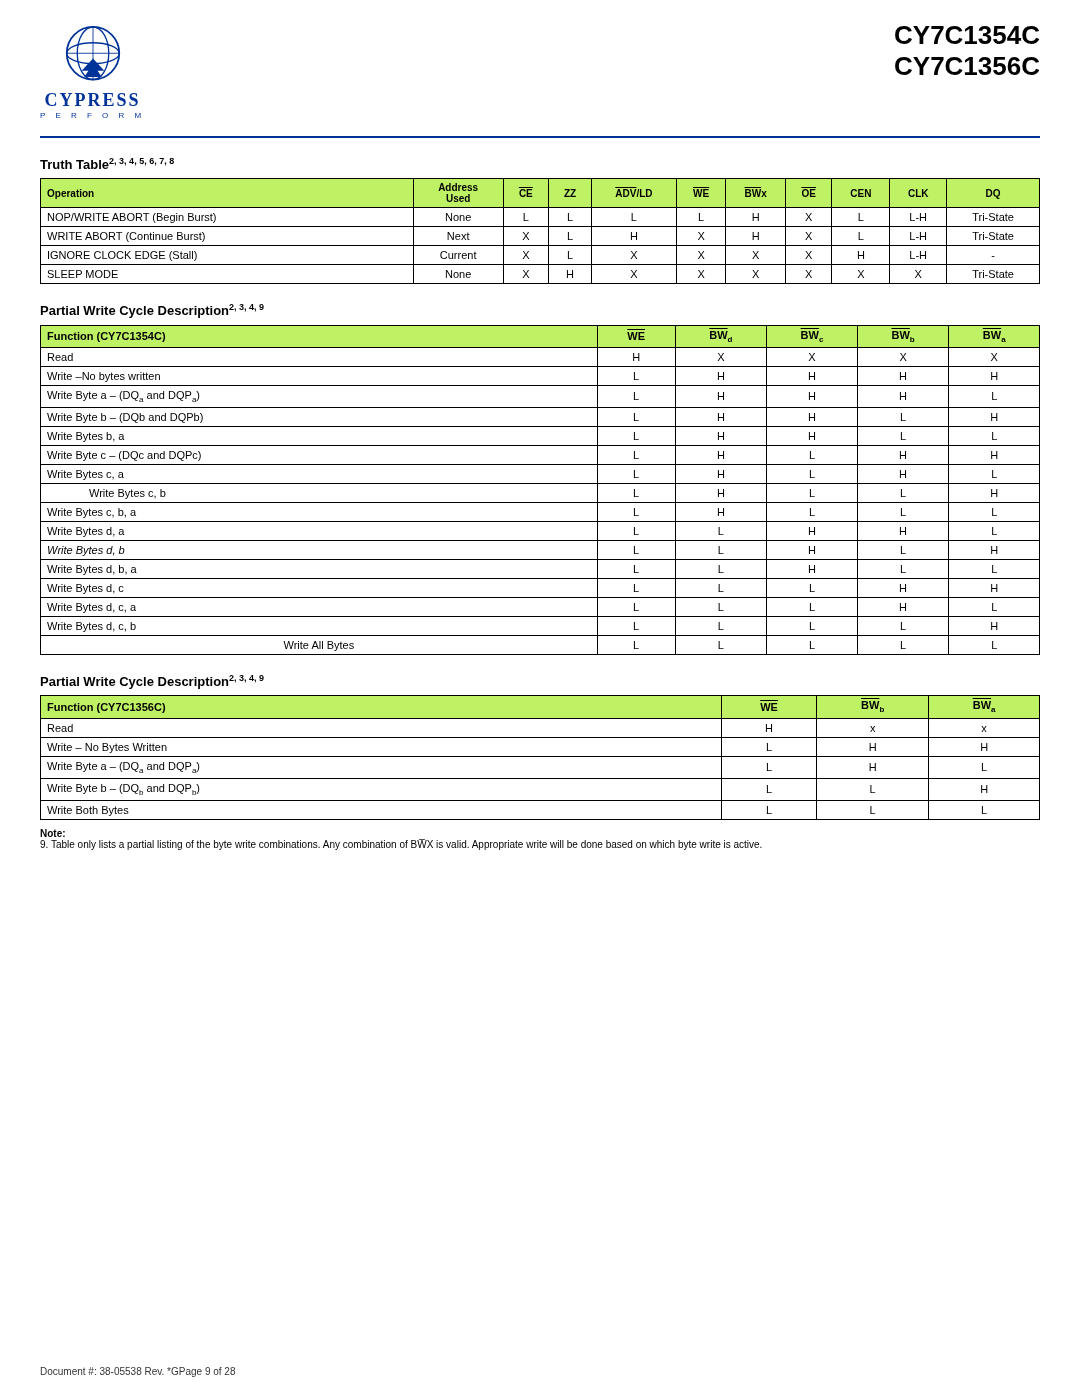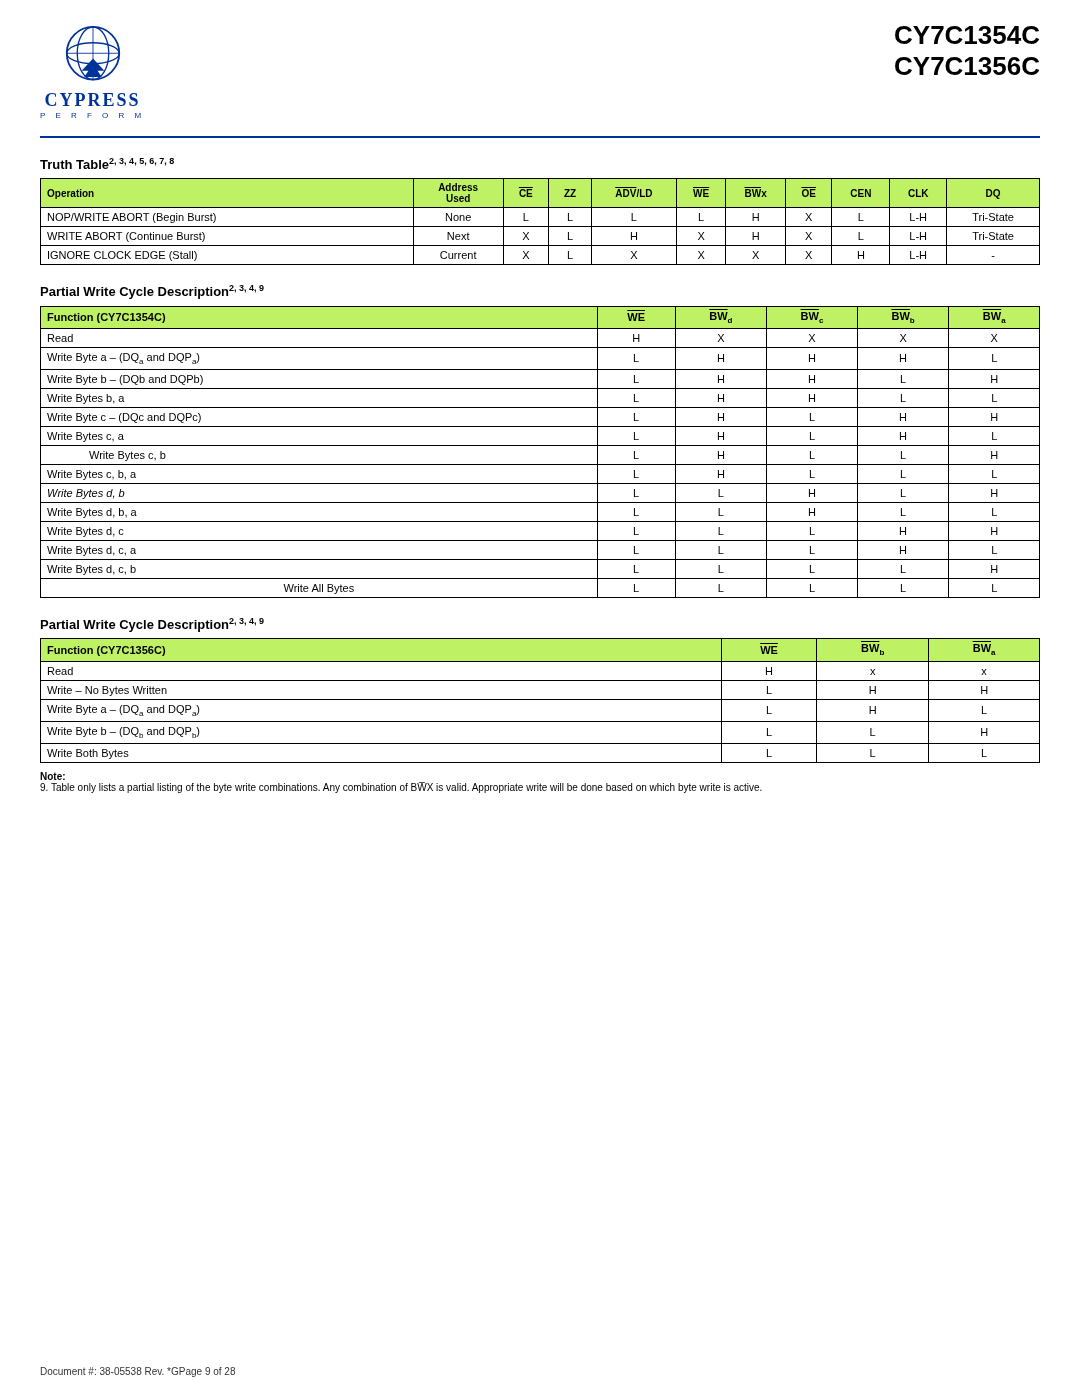--- a/index.html
+++ b/index.html
@@ -203,20 +203,33 @@
         <td>X</td>
         <td>L</td>
         <td>X</td>
         <td>X</td>
         <td>X</td>
         <td>X</td>
         <td>H</td>
         <td>L-H</td>
         <td>-</td>
       </tr>
+      <tr>
+        <td style="text-align: left; min-width: 220px;">SLEEP MODE</td>
+        <td>None</td>
+        <td>X</td>
+        <td>H</td>
+        <td>X</td>
+        <td>X</td>
+        <td>X</td>
+        <td>X</td>
+        <td>X</td>
+        <td>X</td>
+        <td>Tri-State</td>
+      </tr>
     </tbody>
 </table>
 
 <div class="section-title">
   <span>Partial Write Cycle Description</span><sup>2, 3, 4, 9</sup>
 </div>
 
 <table>
   <thead>
     <tr>
@@ -231,20 +244,28 @@
   <tbody id="partial-1354-body">
   <tr>
         <td style="text-align: left; min-width: 220px;">Read</td>
         <td>H</td>
         <td>X</td>
         <td>X</td>
         <td>X</td>
         <td>X</td>
       </tr>
       <tr>
+        <td style="text-align: left; min-width: 220px;">Write –No bytes written</td>
+        <td>L</td>
+        <td>H</td>
+        <td>H</td>
+        <td>H</td>
+        <td>H</td>
+      </tr>
+      <tr>
         <td style="text-align: left; min-width: 220px;">Write Byte a – (DQ<sub>a</sub> and DQP<sub>a</sub>)</td>
         <td>L</td>
         <td>H</td>
         <td>H</td>
         <td>H</td>
         <td>L</td>
       </tr>
       <tr>
         <td style="text-align: left; min-width: 220px;">Write Byte b – (DQb and DQPb)</td>
         <td>L</td>
@@ -284,20 +305,28 @@
         <td>L</td>
         <td>L</td>
         <td>H</td>
       </tr>
       <tr>
         <td style="text-align: left; min-width: 220px;">Write Bytes c, b, a</td>
         <td>L</td>
         <td>H</td>
         <td>L</td>
         <td>L</td>
+        <td>L</td>
+      </tr>
+      <tr>
+        <td style="text-align: left; min-width: 220px;">Write Bytes d, a</td>
+        <td>L</td>
+        <td>L</td>
+        <td>H</td>
+        <td>H</td>
         <td>L</td>
       </tr>
       <tr>
         <td style="text-align: left; min-width: 220px; font-style: italic;">Write Bytes d, b</td>
         <td>L</td>
         <td>L</td>
         <td>H</td>
         <td>L</td>
         <td>H</td>
       </tr>

